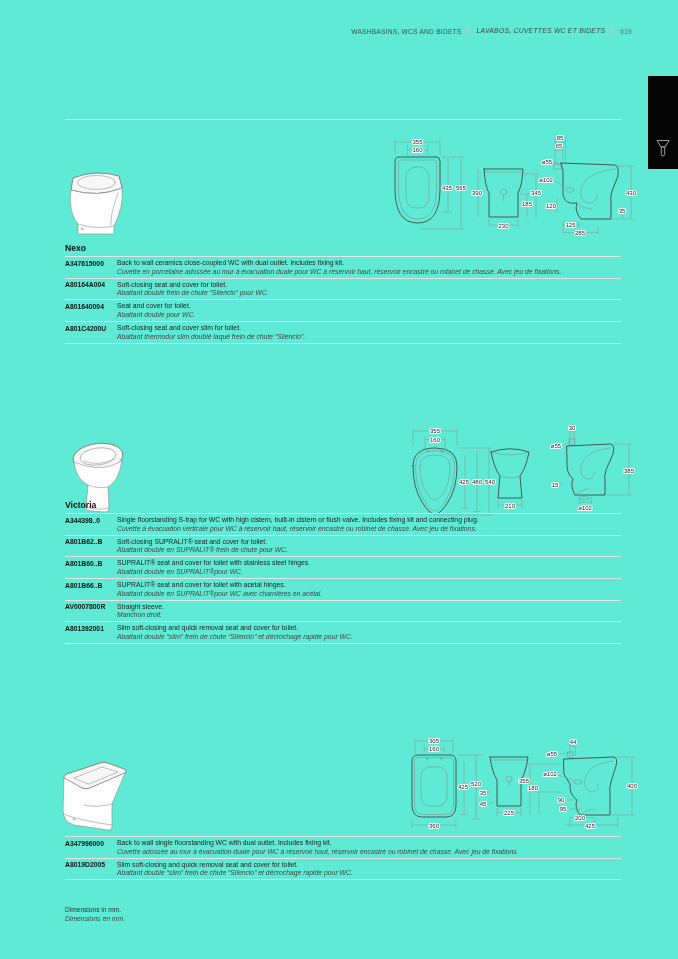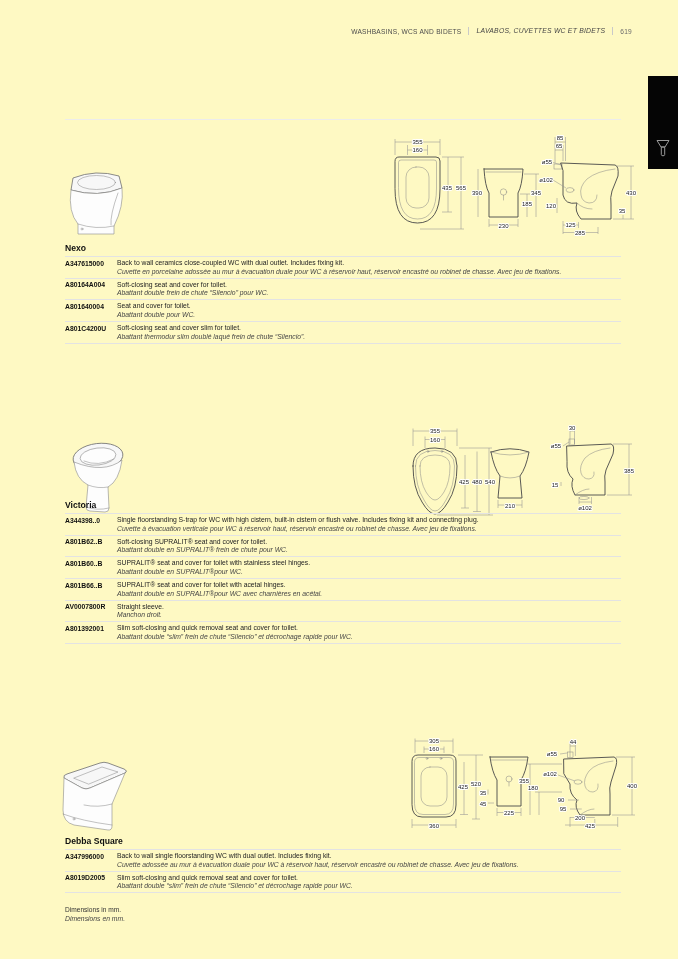--- a/index.html
+++ b/index.html
@@ -1,16 +1,16 @@
 <!DOCTYPE html>
 <html><head>
 <meta charset="utf-8">
 <style>
   html,body{margin:0;padding:0;background:#e9e9e9;}
-  #page{position:relative;width:678px;height:959px;background:#fef9c3;margin:0 auto;
+  #page{position:relative;width:678px;height:959px;background:#5eead4;margin:0 auto;
         font-family:"Liberation Sans",sans-serif;overflow:hidden;}
 
   
   .hdr{position:absolute;top:27px;right:46px;display:flex;align-items:center;gap:7px;
        font-size:6.6px;letter-spacing:.25px;color:#4d4d4d;white-space:nowrap;}
   .hdr .sep{width:1px;height:8px;background:#c9c9c9;}
   .hdr .fr{font-style:italic;}
   .hdr .pg{color:#6b6b6b;}
 
   .toprule{position:absolute;left:65px;top:119px;width:556px;height:1px;background:#ececec;}
@@ -368,21 +368,20 @@
     <text class="dt" x="122" y="51">355</text>
     <text class="dt" x="131" y="57.5">180</text>
     <text class="dt" x="230" y="56">400</text>
     <text class="dt" x="159" y="70.3">90</text>
     <text class="dt" x="161" y="79.3">95</text>
     <text class="dt" x="178" y="88">200</text>
     <text class="dt" x="188" y="95.6">425</text>
   </svg>
 
   <div class="sec" style="top:836px">
-    <div class="sec-title">Debba Square</div>
     <div class="prow">
       <div class="pcode">A347996000</div>
       <div class="pdesc">
         <div class="en">Back to wall single floorstanding WC with dual outlet. Includes fixing kit.</div>
         <div class="fr">Cuvette adossée au mur à évacuation duale pour WC à réservoir haut, réservoir encastré ou robinet de chasse. Avec jeu de fixations.</div>
       </div>
     </div>
     <div class="prow last">
       <div class="pcode">A8019D2005</div>
       <div class="pdesc">

